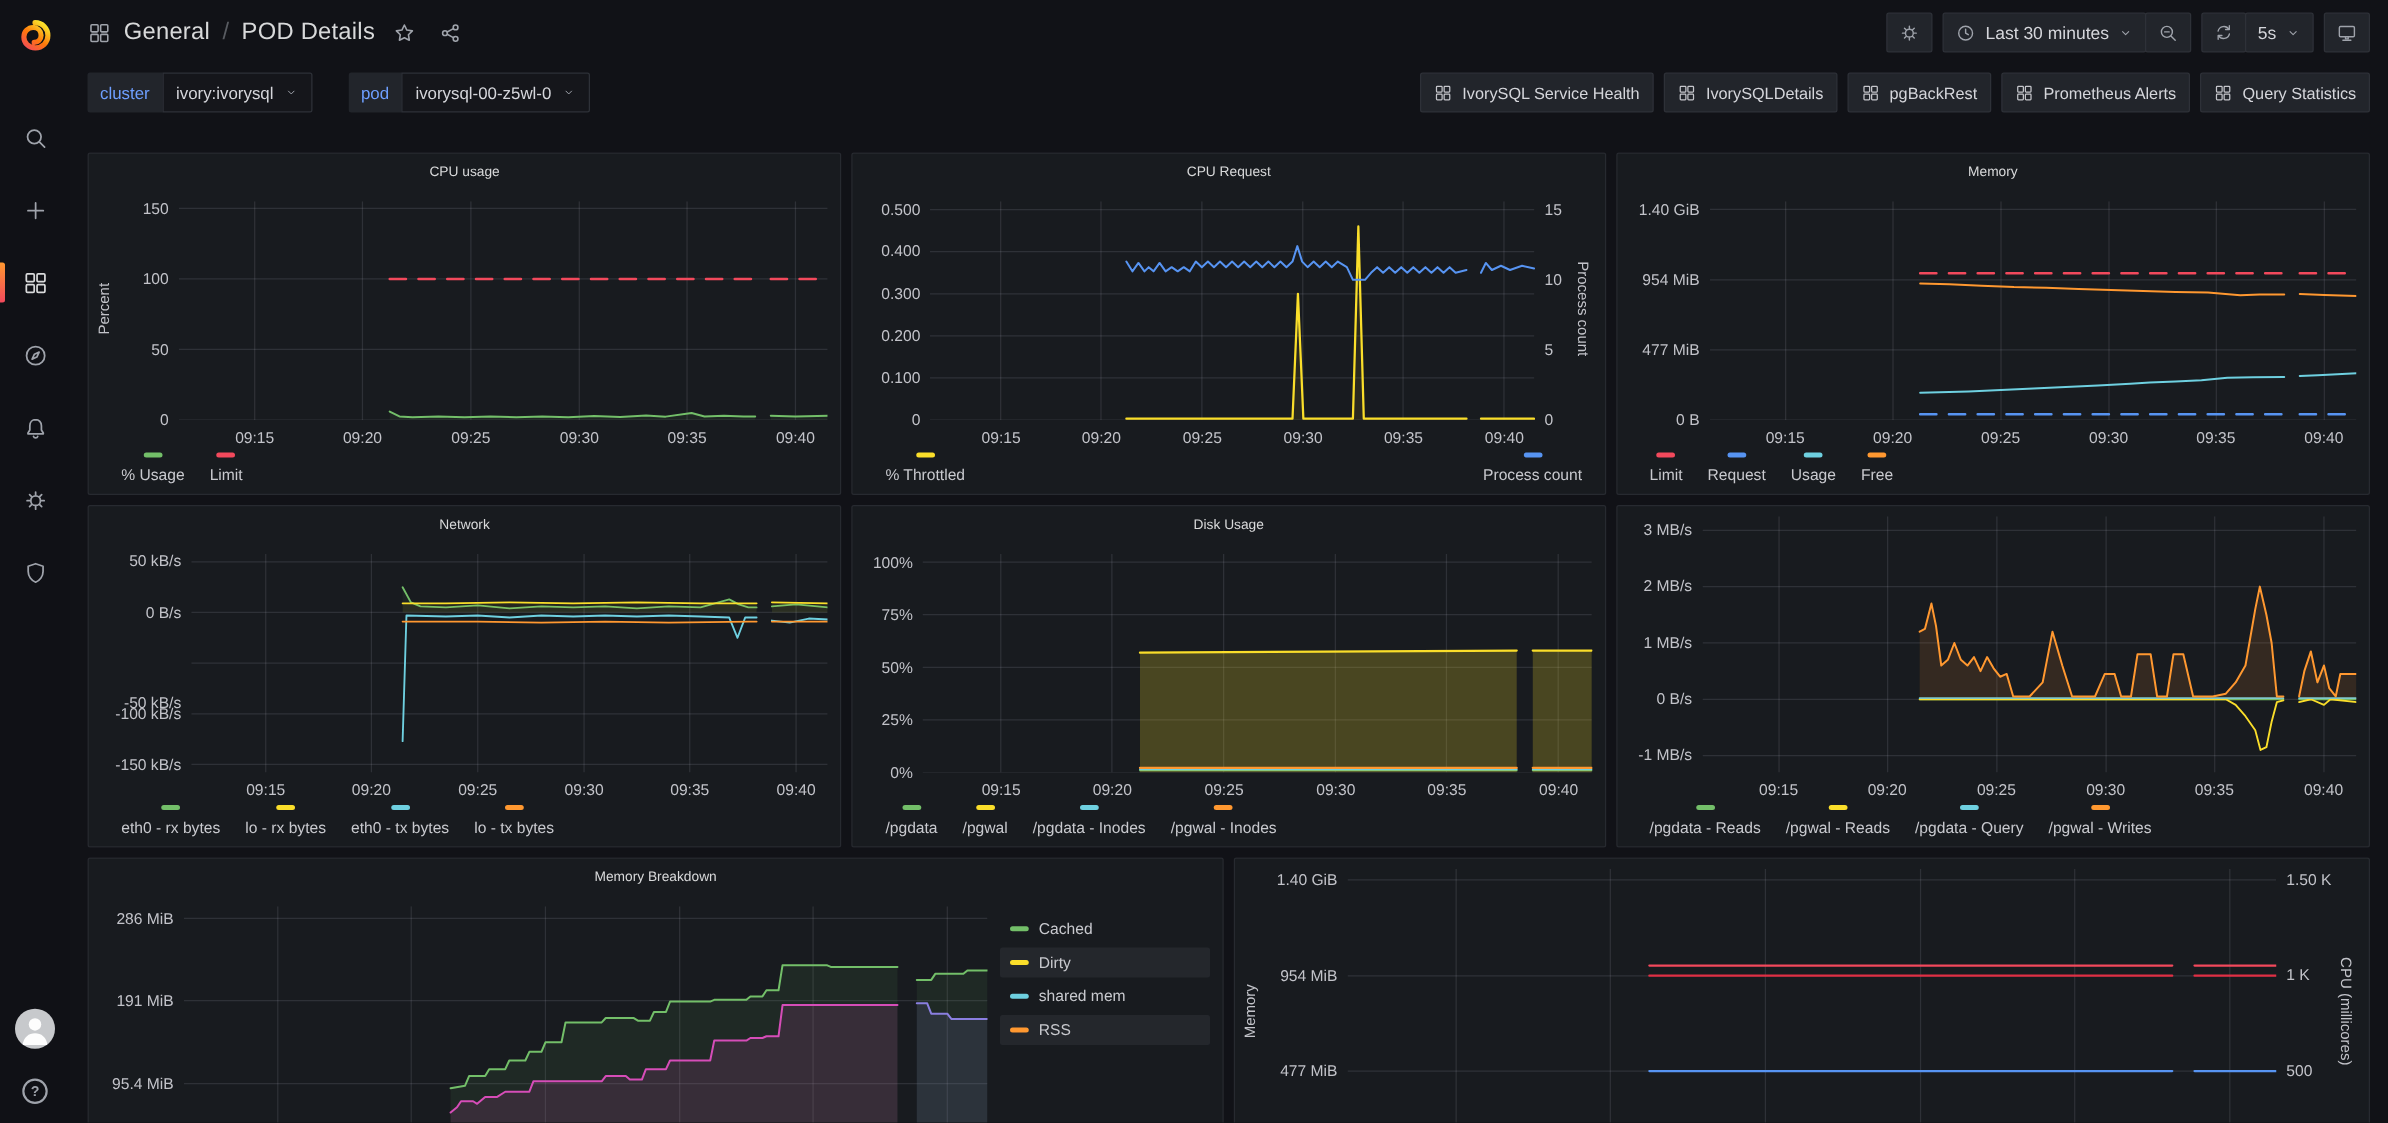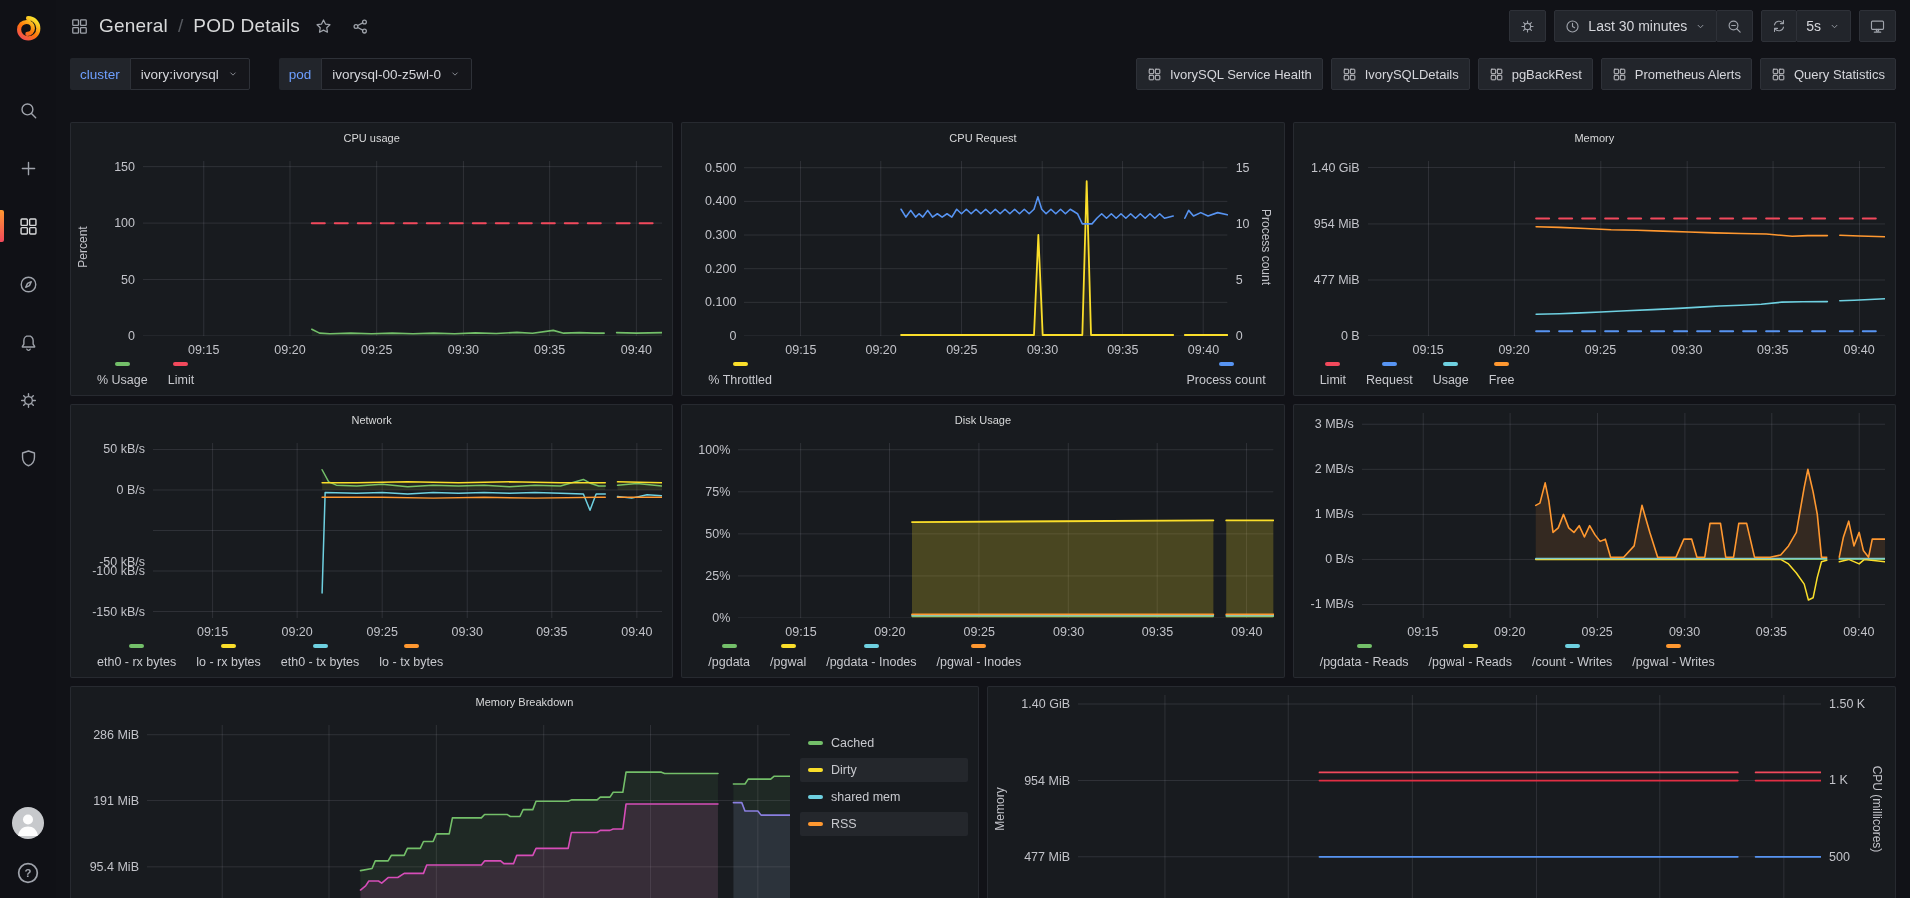--- a/index.html
+++ b/index.html
@@ -656,21 +656,21 @@
           <li class="lg-item">
             <span class="swatch" style="background:#73bf69"></span>
             <span>/pgdata - Reads</span>
           </li>
           <li class="lg-item">
             <span class="swatch" style="background:#fade2a"></span>
             <span>/pgwal - Reads</span>
           </li>
           <li class="lg-item">
             <span class="swatch" style="background:#6ed0e0"></span>
-            <span>/count - Writes</span>
+            <span>/pgdata - Query</span>
           </li>
           <li class="lg-item">
             <span class="swatch" style="background:#ff9830"></span>
             <span>/pgwal - Writes</span>
           </li>
         </ul>
       </section>
       <section class="panel half">
         <header class="p-head">
           <h2>Memory Breakdown</h2>

